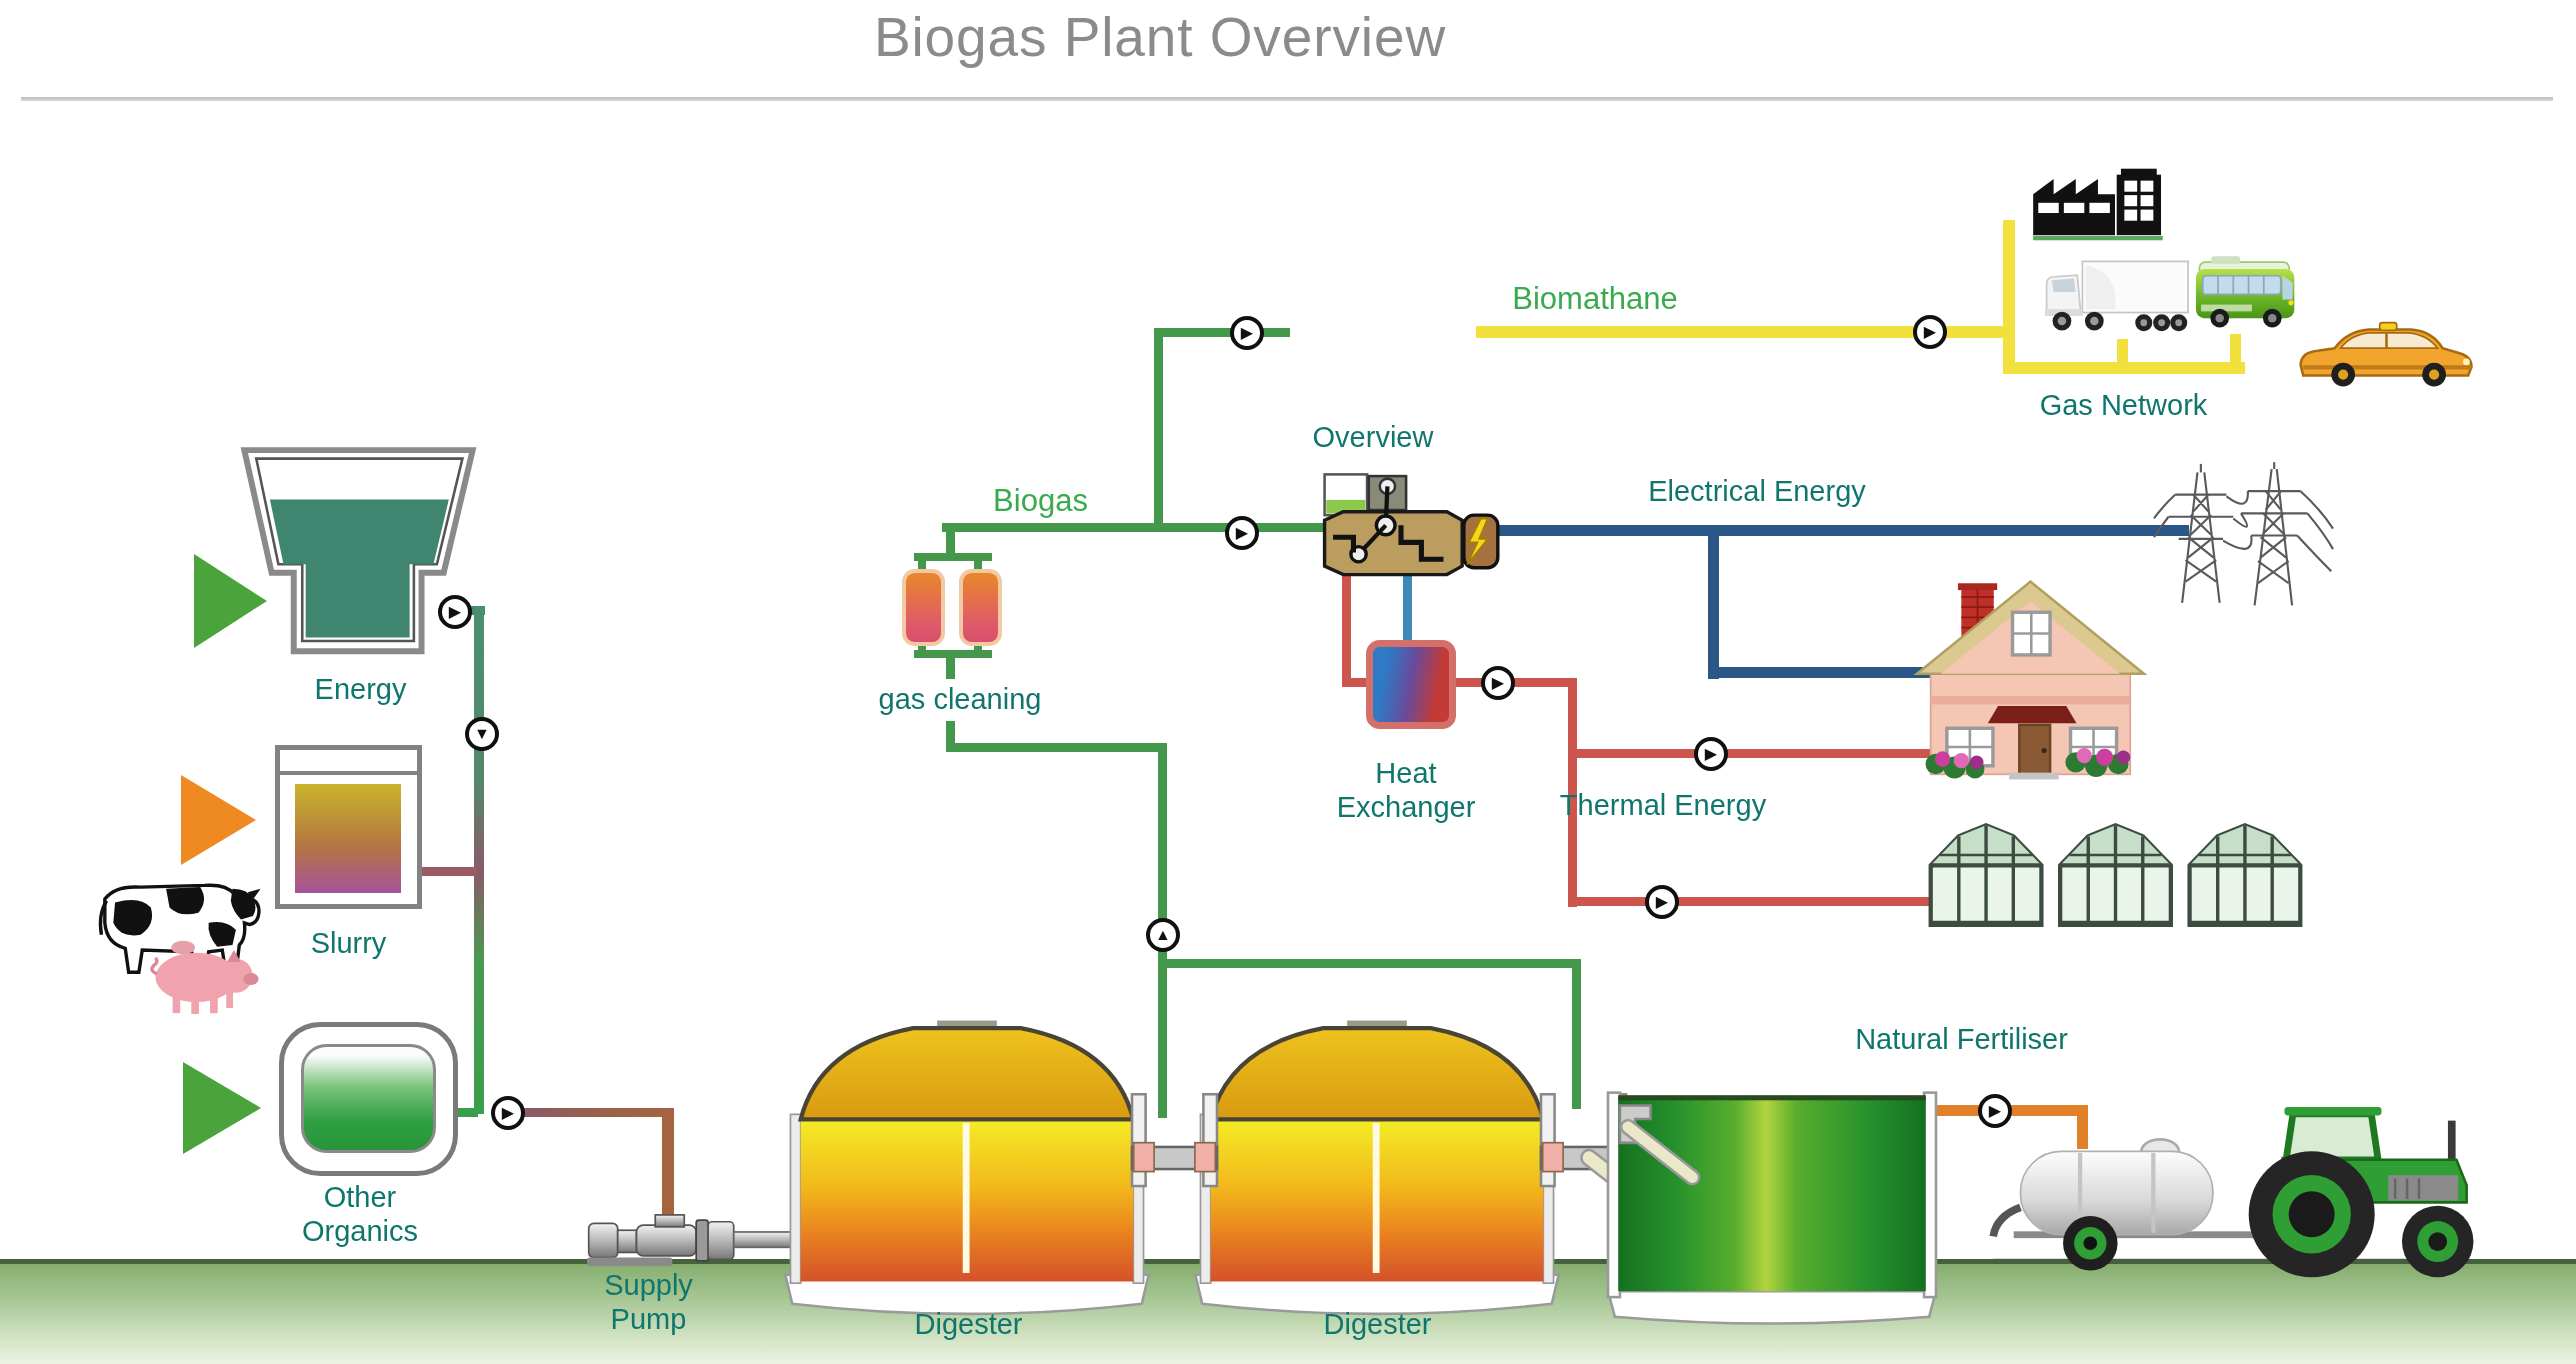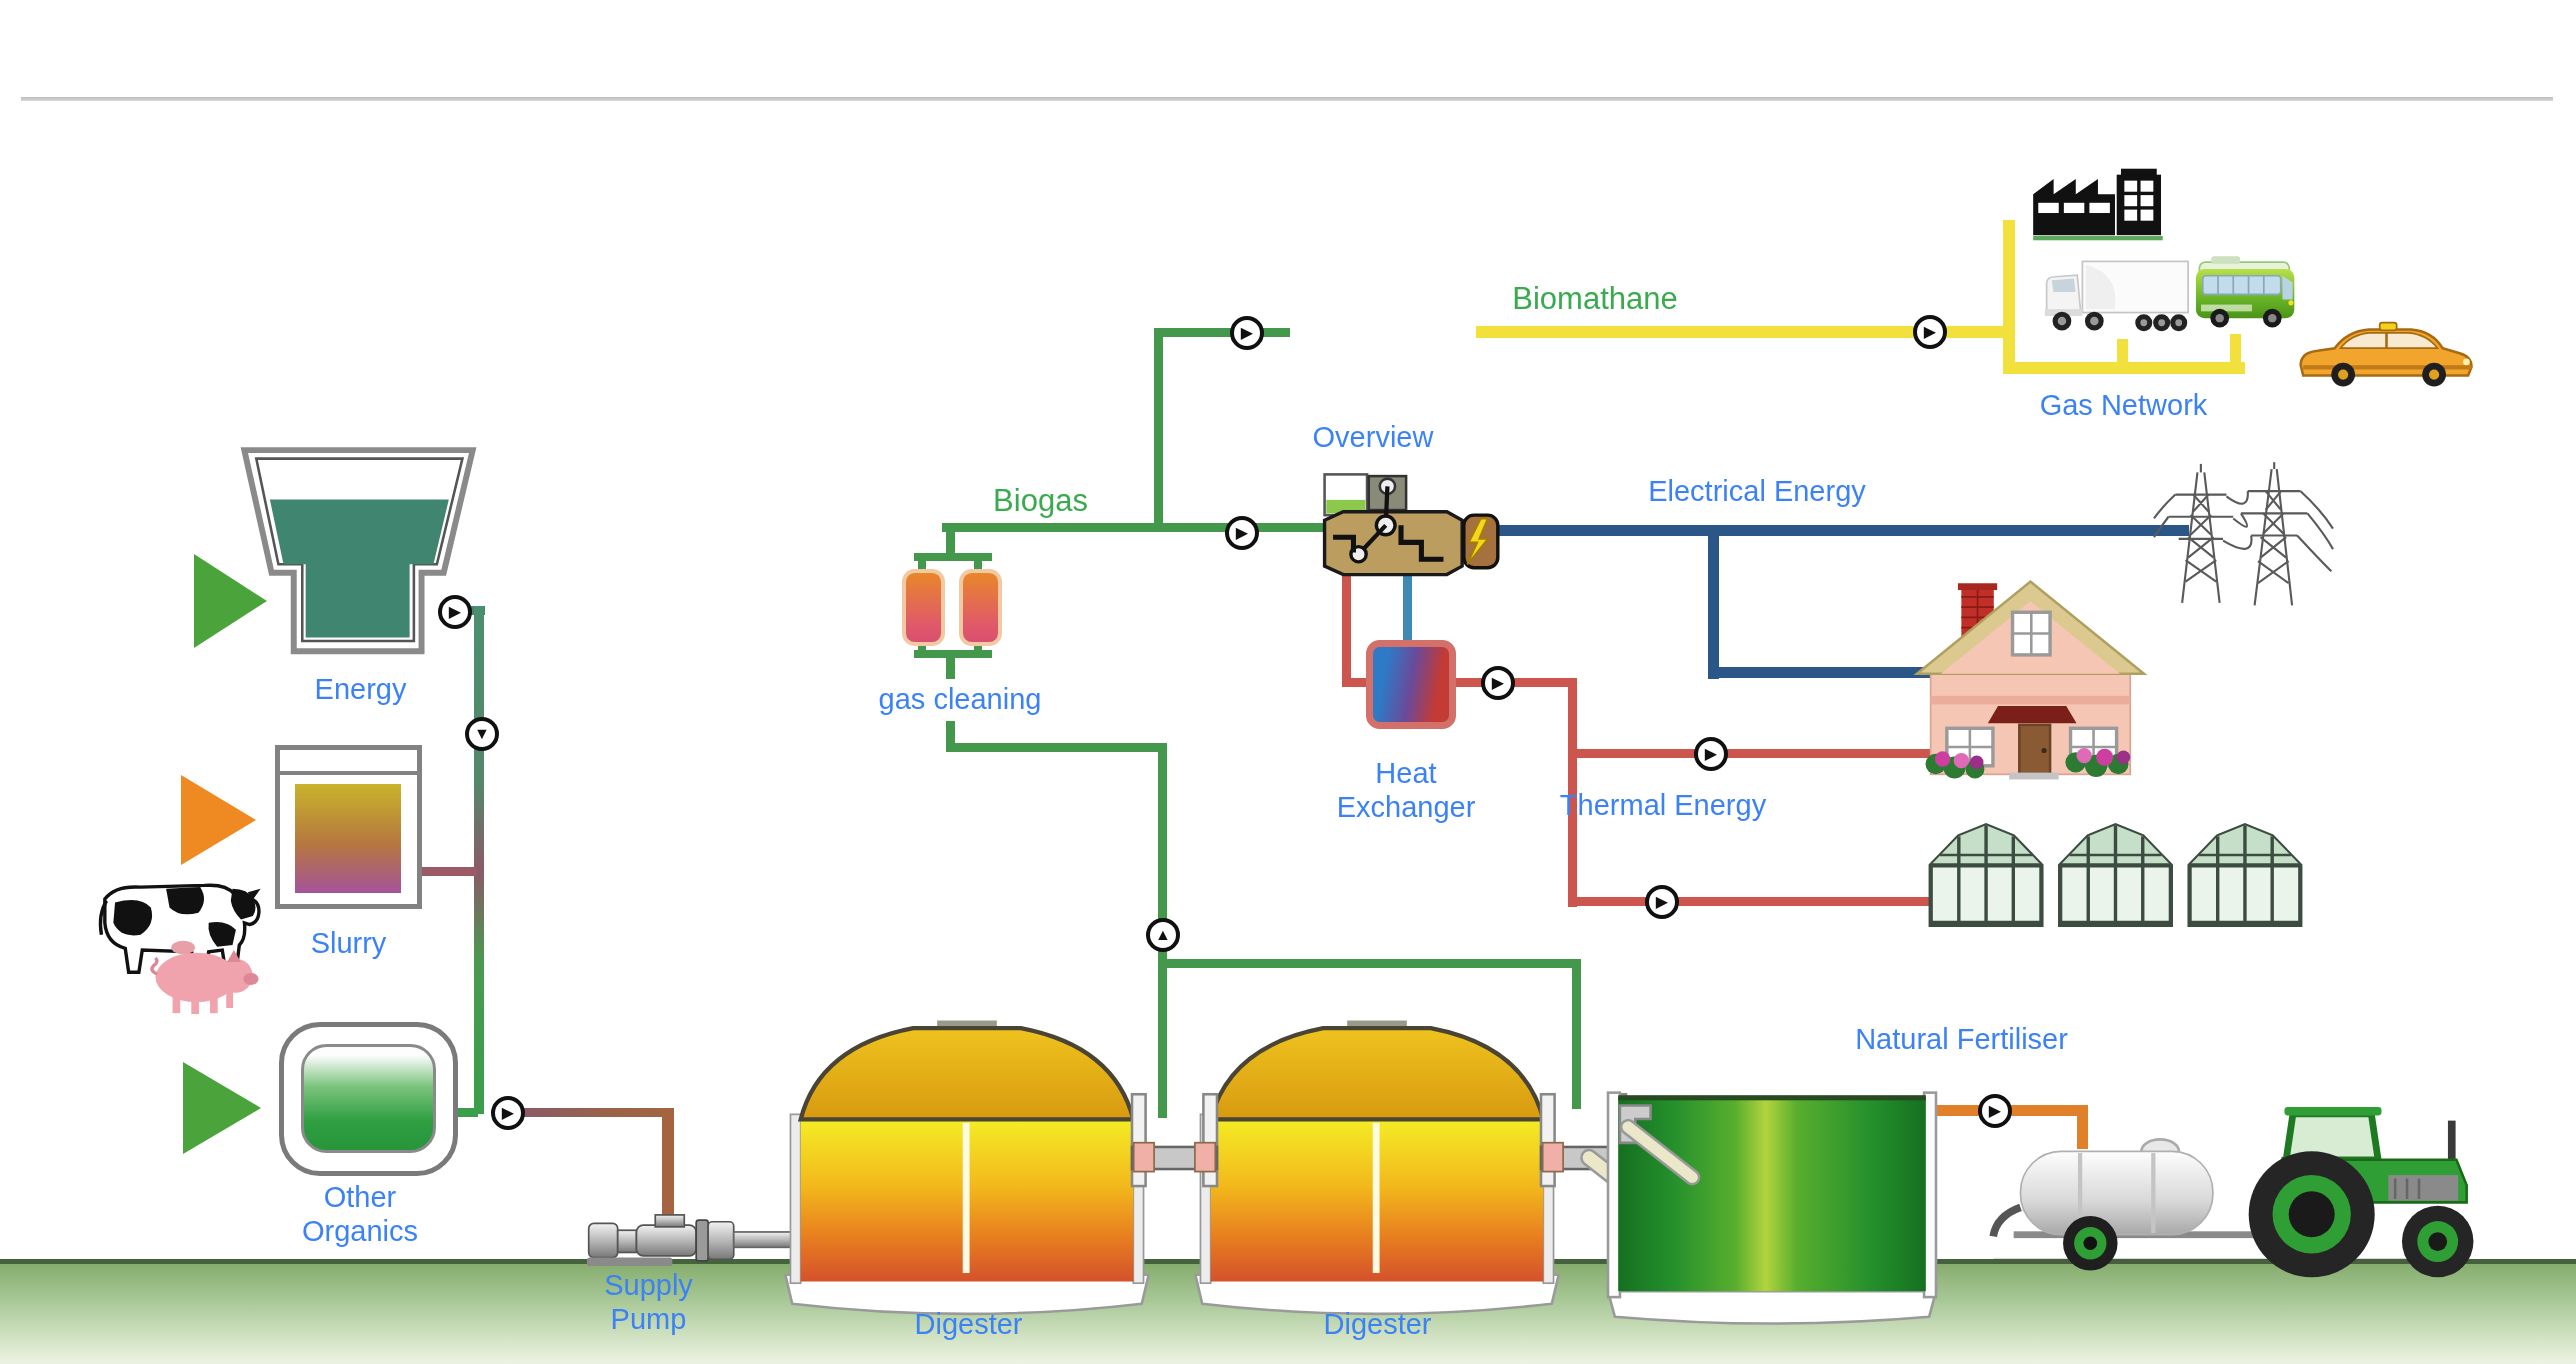--- a/index.html
+++ b/index.html
@@ -3,21 +3,21 @@
 <meta charset="utf-8">
 <style>
   html,body{margin:0;padding:0;background:#fff;}
   #canvas{position:relative;width:2576px;height:1365px;background:#ffffff;overflow:hidden;
           font-family:"Liberation Sans",sans-serif;}
   .abs{position:absolute;}
   .title{position:absolute;left:597px;top:5.1px;width:1126px;text-align:center;
          font-size:55px;color:#8b8b8b;letter-spacing:0.9px;}
   .rule{position:absolute;left:21.3px;top:97px;width:2532px;height:4.3px;
         background:linear-gradient(180deg,#bdbdbd,#d8d8d8);}
-  .lbl{position:absolute;font-size:29px;color:#3b82f6;text-align:center;line-height:1.18;}
+  .lbl{position:absolute;font-size:29px;color:#0f766e;text-align:center;line-height:1.18;}
   .lbl.g{color:#3aaa4e;font-size:31px;text-align:center;}
   .pipe{position:absolute;}
   .flow{position:absolute;width:34px;height:34px;box-sizing:border-box;border:4.3px solid #101010;
         border-radius:50%;background:#fff;display:flex;align-items:center;justify-content:center;
         font-size:16px;color:#101010;line-height:1;z-index:30;}
   .tri-right{position:absolute;width:0;height:0;}
   .purif{position:absolute;left:1288px;top:294px;width:189px;height:79px;box-sizing:border-box;
          border:6.8px solid #35a845;border-radius:19px;
          background:linear-gradient(180deg,#f2e8c2,#e7d89e);
          display:flex;align-items:center;justify-content:center;
@@ -40,20 +40,21 @@
   .ground{position:absolute;left:0;top:1259px;width:2576px;height:106px;
           border-top:5.1px solid #44623c;box-sizing:border-box;
           background:linear-gradient(180deg,#86ad6e 0%,#a7c795 35%,#d4e4c6 75%,#eef3e5 100%);}
   svg{display:block;overflow:visible;}
 </style>
 </head>
 <body>
 
 <div id="canvas">
 
+  <div class="title">Biogas Plant Overview</div>
   <div class="rule"></div>
 
   <div class="ground"></div>
 
   <div class="pipe" style="left:461px;top:606px;width:24px;height:8.5px;background:#45876b;"></div>
   <div class="pipe" style="left:474px;top:606px;width:10.2px;height:508px;
               background:linear-gradient(180deg,#4a8f6e 0%,#55876a 35%,#8a5a68 52%,#4a9a50 70%,#3a9e4a 100%);"></div>
   <div class="pipe" style="left:399px;top:867px;width:78px;height:8.5px;background:#9a5a66;"></div>
   <div class="pipe" style="left:435px;top:1108px;width:43px;height:8.5px;background:#3a9e4a;"></div>
   <div class="pipe" style="left:520px;top:1108px;width:154px;height:8.5px;

